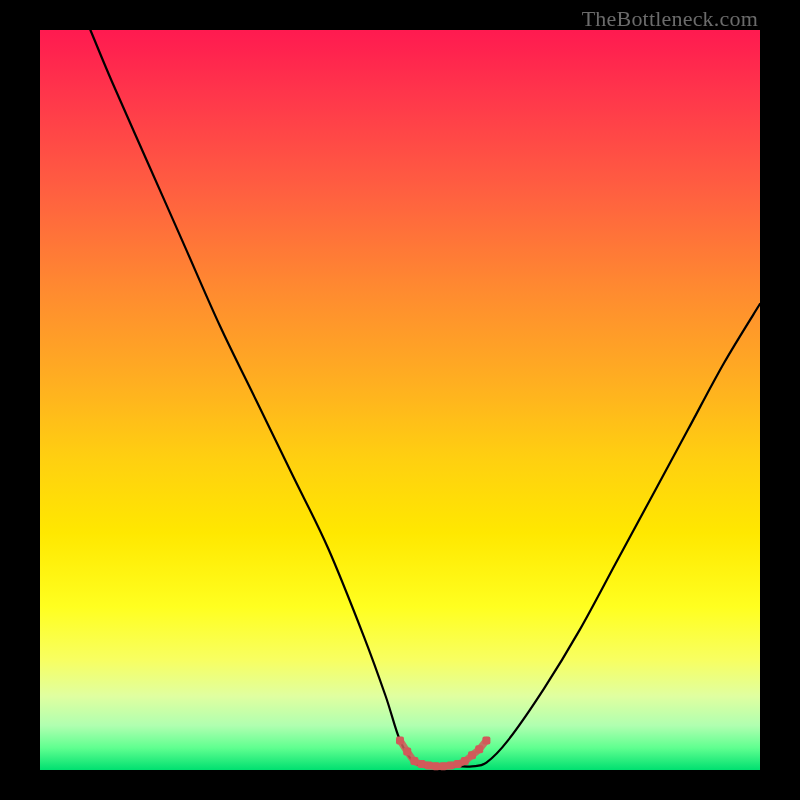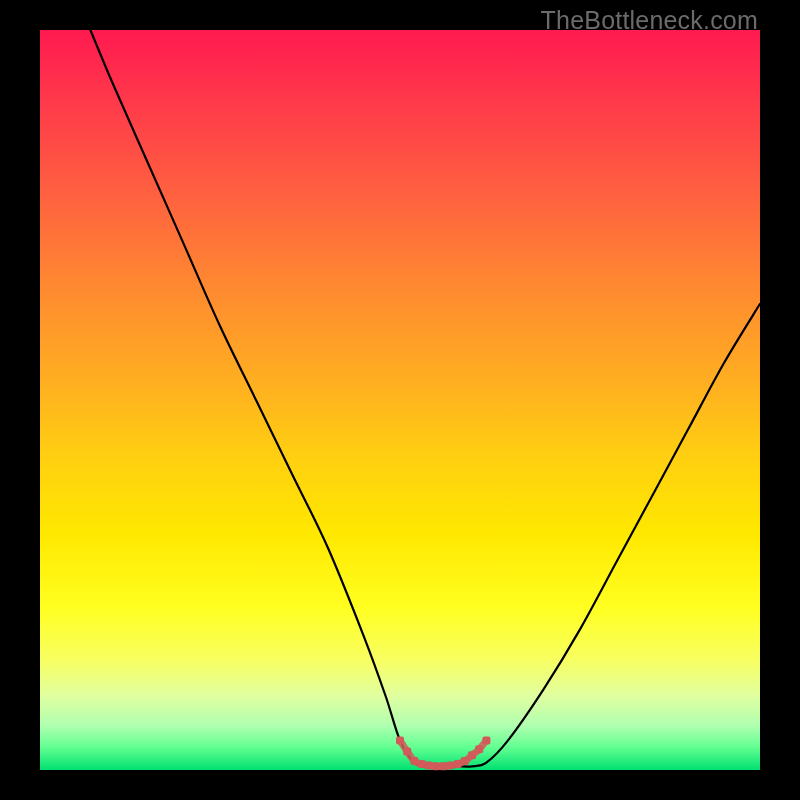--- a/index.html
+++ b/index.html
@@ -34,22 +34,22 @@
       #e0ffa0 90%,
       #b0ffb0 94%,
       #60ff90 97%,
       #00e070 100%
     );
   }
   .watermark {
     position: absolute;
     top: 6px;
     right: 42px;
-    font-family: Liberation Sans, sans-serif;
-    font-size: 25px;
+    font-family: Liberation Serif, serif;
+    font-size: 22px;
     font-weight: 500;
     color: #6b6b6b;
     letter-spacing: 0.2px;
   }
   svg.curve {
     position: absolute;
     left: 0;
     top: 0;
     width: 720px;
     height: 740px;

